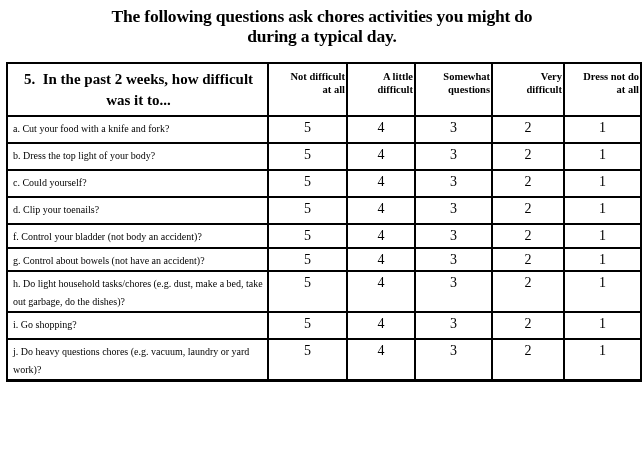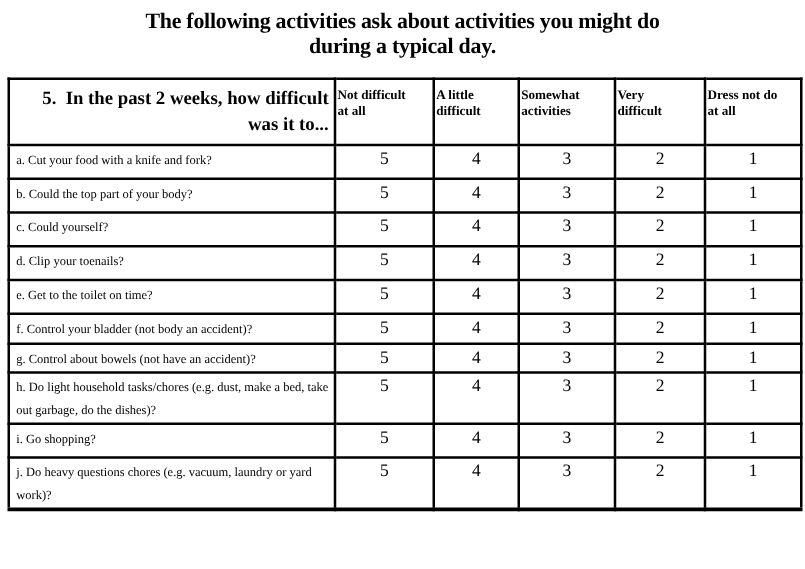--- a/index.html
+++ b/index.html
@@ -27,30 +27,30 @@
   }
   .qtable th, .qtable td {
     border: 2px solid #000;
     vertical-align: top;
     box-sizing: border-box;
     overflow: hidden;
   }
   th.qhead {
     font-size: 15px;
     font-weight: bold;
-    text-align: right;
+    text-align: center;
     padding: 5px 4px 4px 6px;
     line-height: 21px;
     height: 50px;
     white-space: pre-line;
   }
   th.chead {
     font-size: 10.5px;
     font-weight: bold;
-    text-align: left;
+    text-align: right;
     vertical-align: top;
     padding-top: 6px;
     line-height: 13px;
     white-space: pre-line;
   }
   td.q {
     font-size: 10px;
     line-height: 17.5px;
     padding: 3px 4px 1px 5px;
   }
@@ -61,83 +61,75 @@
     line-height: 17px;
   }
   tr.r { height: 27px; }
 </style>
 </head>
 <body>
 
 <div class="page">
 
   <div class="title">
-    <div>The following activities ask about activities you might do</div>
+    <div>The following questions ask chores activities you might do</div>
     <div>during a typical day.</div>
   </div>
 
   <table class="qtable">
     <colgroup>
       <col style="width:261px">
       <col style="width:79px">
       <col style="width:68px">
       <col style="width:77px">
       <col style="width:72px">
       <col style="width:77px">
     </colgroup>
     <thead>
       <tr>
         <th class="qhead">5.&nbsp; In the past 2 weeks, how difficult was it to...</th>
         <th class="chead">Not difficult
 at all</th>
         <th class="chead">A little
 difficult</th>
         <th class="chead">Somewhat
-activities</th>
+questions</th>
         <th class="chead">Very
 difficult</th>
         <th class="chead">Dress not do
 at all</th>
       </tr>
     </thead>
     <tbody>
       <tr class="r">
         <td class="q">a. Cut your food with a knife and fork?</td>
         <td class="n">5</td>
         <td class="n">4</td>
         <td class="n">3</td>
         <td class="n">2</td>
         <td class="n">1</td>
       </tr>
       <tr class="r">
-        <td class="q">b. Could the top part of your body?</td>
+        <td class="q">b. Dress the top light of your body?</td>
         <td class="n">5</td>
         <td class="n">4</td>
         <td class="n">3</td>
         <td class="n">2</td>
         <td class="n">1</td>
       </tr>
       <tr class="r">
         <td class="q">c. Could yourself?</td>
         <td class="n">5</td>
         <td class="n">4</td>
         <td class="n">3</td>
         <td class="n">2</td>
         <td class="n">1</td>
       </tr>
       <tr class="r">
         <td class="q">d. Clip your toenails?</td>
-        <td class="n">5</td>
-        <td class="n">4</td>
-        <td class="n">3</td>
-        <td class="n">2</td>
-        <td class="n">1</td>
-      </tr>
-      <tr class="r">
-        <td class="q">e. Get to the toilet on time?</td>
         <td class="n">5</td>
         <td class="n">4</td>
         <td class="n">3</td>
         <td class="n">2</td>
         <td class="n">1</td>
       </tr>
       <tr>
         <td class="q">f. Control your bladder (not body an accident)?</td>
         <td class="n">5</td>
         <td class="n">4</td>

